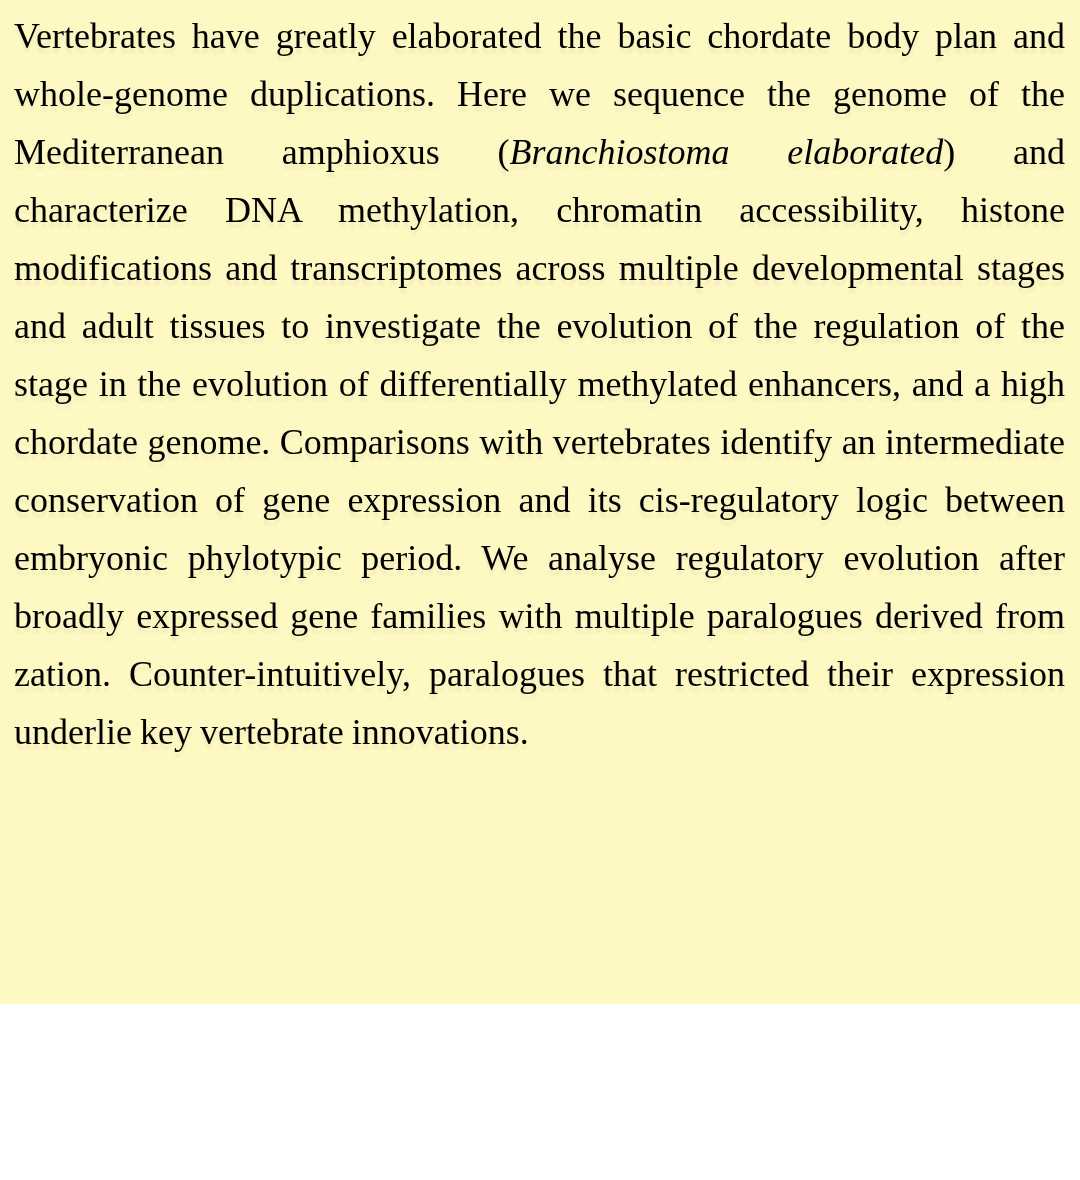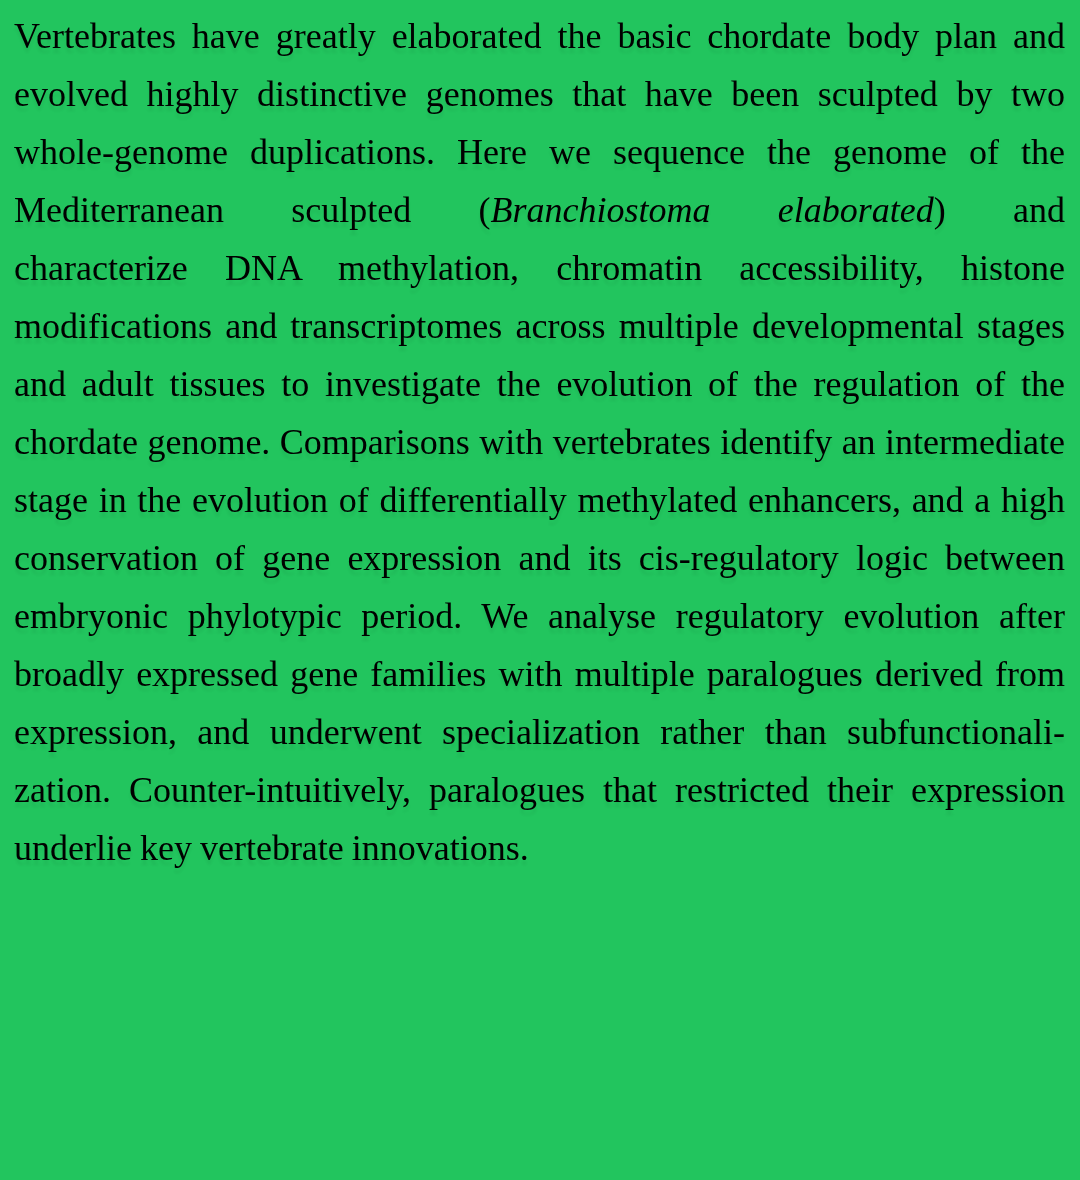--- a/index.html
+++ b/index.html
@@ -3,23 +3,23 @@
 <meta charset="utf-8">
 <style>
   html, body {
     margin: 0;
     padding: 0;
     background: #ffffff;
   }
   .page {
     box-sizing: border-box;
     width: 1080px;
-    height: 1180px;
+    height: 1004px;
     padding: 7px 15px 0 14px;
-    background: #22c55e;
+    background: #fef9c3;
     color: #000000;
     font-family: "Liberation Serif", "DejaVu Serif", serif;
     font-size: 36px;
     overflow: hidden;
   }
   .line {
     margin: 0;
     padding: 0;
     height: 58px;
     line-height: 58px;
@@ -35,27 +35,25 @@
   }
   .line em {
     font-style: italic;
   }
 </style>
 </head>
 <body>
 
 <article class="page">
   <p class="line">Vertebrates have greatly elaborated the basic chordate body plan and</p>
-  <p class="line">evolved highly distinctive genomes that have been sculpted by two</p>
   <p class="line">whole-genome duplications. Here we sequence the genome of the</p>
-  <p class="line"><span>Mediterranean sculpted (</span><em>Branchiostoma elaborated</em><span>) and</span></p>
+  <p class="line"><span>Mediterranean amphioxus (</span><em>Branchiostoma elaborated</em><span>) and</span></p>
   <p class="line">characterize DNA methylation, chromatin accessibility, histone</p>
   <p class="line">modifications and transcriptomes across multiple developmental stages</p>
   <p class="line">and adult tissues to investigate the evolution of the regulation of the</p>
+  <p class="line">stage in the evolution of differentially methylated enhancers, and a high</p>
   <p class="line">chordate genome. Comparisons with vertebrates identify an intermediate</p>
-  <p class="line">stage in the evolution of differentially methylated enhancers, and a high</p>
   <p class="line">conservation of gene expression and its cis-regulatory logic between</p>
   <p class="line">embryonic phylotypic period. We analyse regulatory evolution after</p>
   <p class="line">broadly expressed gene families with multiple paralogues derived from</p>
-  <p class="line">expression, and underwent specialization rather than subfunctionali-</p>
   <p class="line">zation. Counter-intuitively, paralogues that restricted their expression</p>
   <p class="line line--last">underlie key vertebrate innovations.</p>
 </article>
 
 </body></html>

